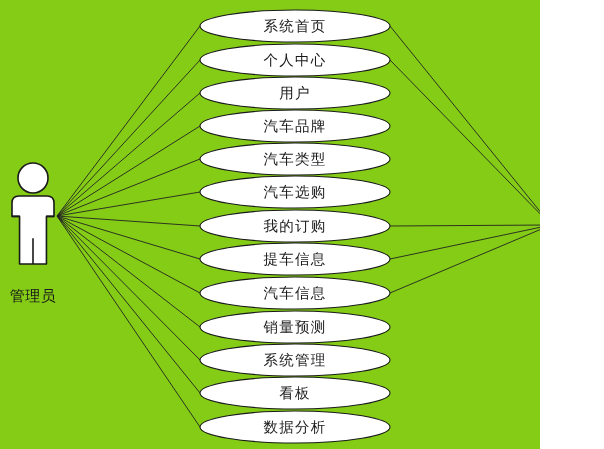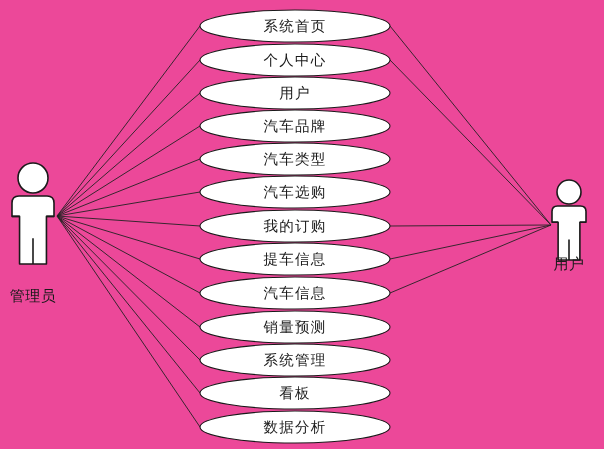--- a/index.html
+++ b/index.html
@@ -5,24 +5,25 @@
   html, body {
     margin: 0;
     padding: 0;
     background: #ffffff;
   }
   body {
     font-family: "DejaVu Serif", "Liberation Serif", serif;
   }
   #diagram-root {
     position: relative;
-    width: 604px;
+    width: 492px;
     height: 449px;
-    background: #ec4899;
+    background: #84cc16;
     overflow: hidden;
+    padding-left: 48px;
   }
   #uml-svg {
     position: absolute;
     left: 0;
     top: 0;
     width: 604px;
     height: 449px;
   }
   .uc-ellipse {
     fill: #ffffff;

